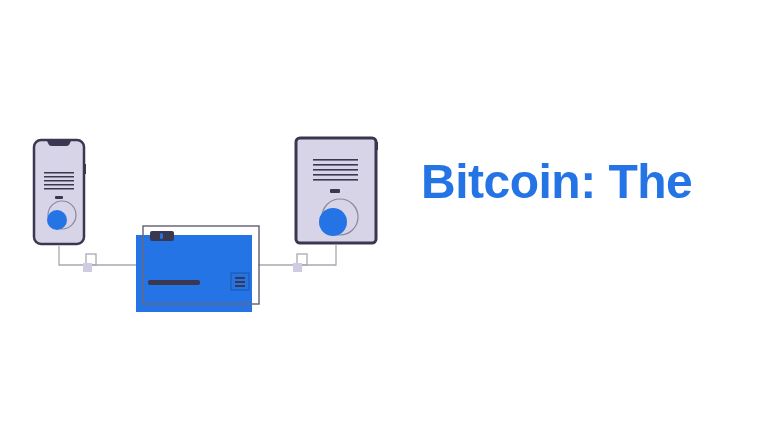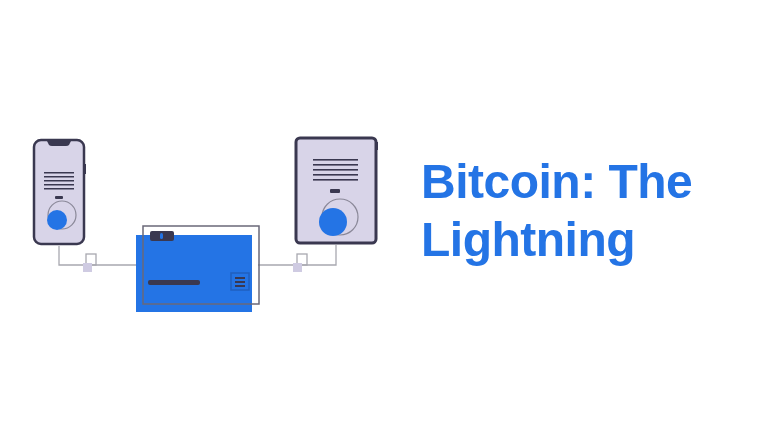--- a/index.html
+++ b/index.html
@@ -9,21 +9,21 @@
       position: absolute;
       left: 421px;
       top: 121px;
       font-family: "Liberation Sans", "DejaVu Sans", sans-serif;
       font-weight: 700;
       font-size: 48px;
       line-height: 58px;
       letter-spacing: -0.5px;
       color: #2474e5;
     }
-    .title span { display: block; white-space: nowrap; }
+    .title span { display: block; white-space: nowrap; text-align: center; }
   </style>
 </head>
 <body>
 
 <svg class="illustration" viewBox="0 0 420 432" width="420" height="432">
 
   <g stroke="#a8a8b0" stroke-width="1.3" fill="none">
     <polyline points="59,246 59,265 136,265"></polyline>
     <rect x="86" y="254" width="10" height="11"></rect>
     <polyline points="258,265 336,265 336,245"></polyline>
@@ -73,14 +73,13 @@
     <g fill="#3a3850">
       <rect x="235" y="277" width="10" height="2"></rect>
       <rect x="235" y="281" width="10" height="2"></rect>
       <rect x="235" y="285" width="10" height="2"></rect>
     </g>
   </g>
 </svg>
 
 <h1 class="title">
   <span>Bitcoin: The</span>
-  <span>Lightning</span>
 </h1>
 
 </body></html>

